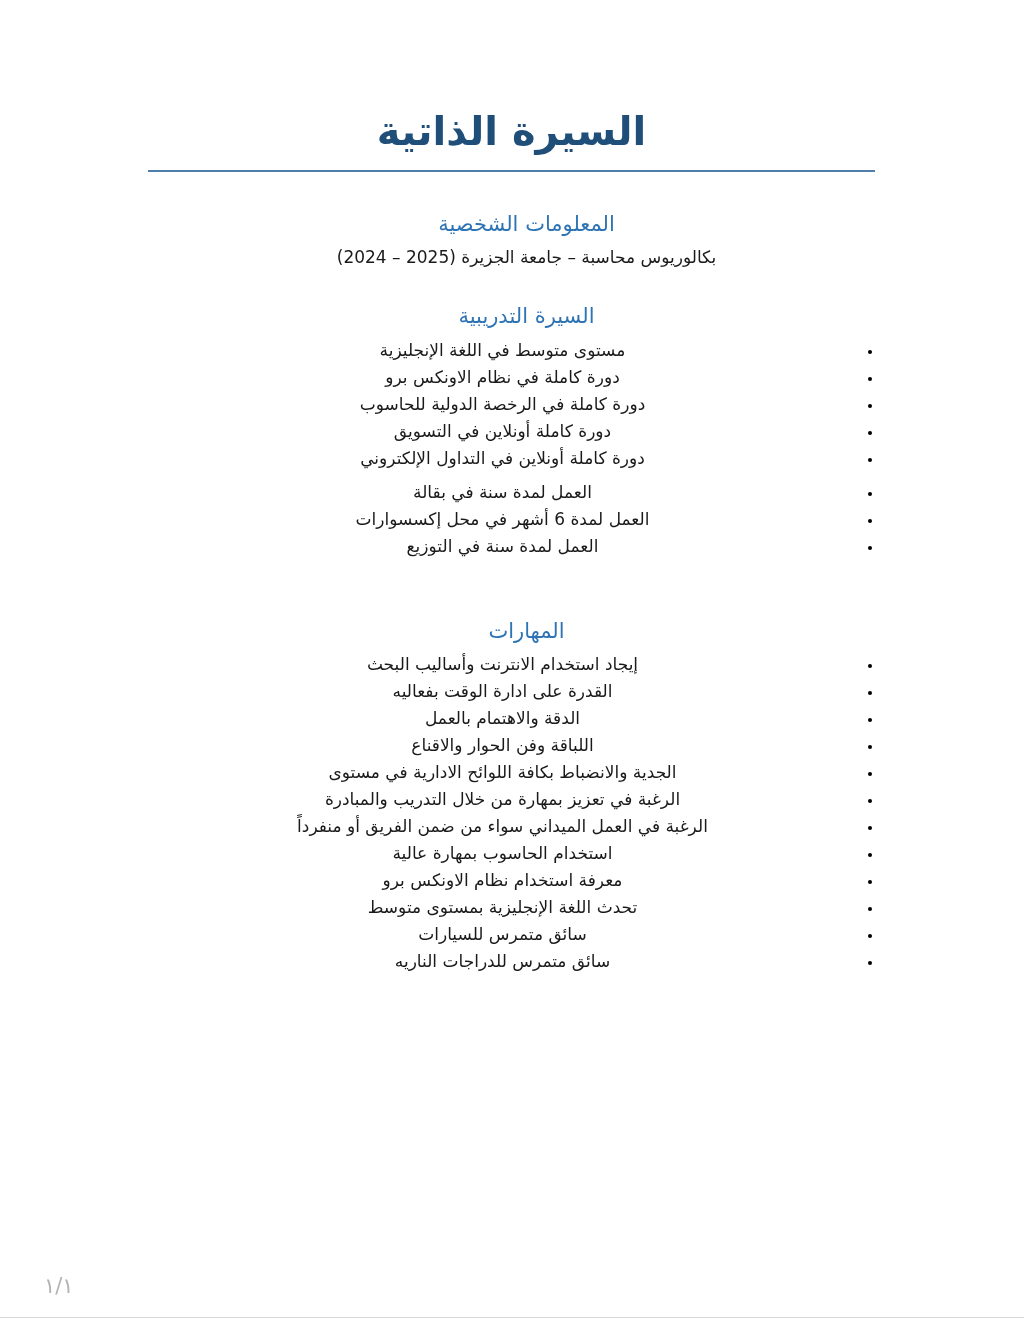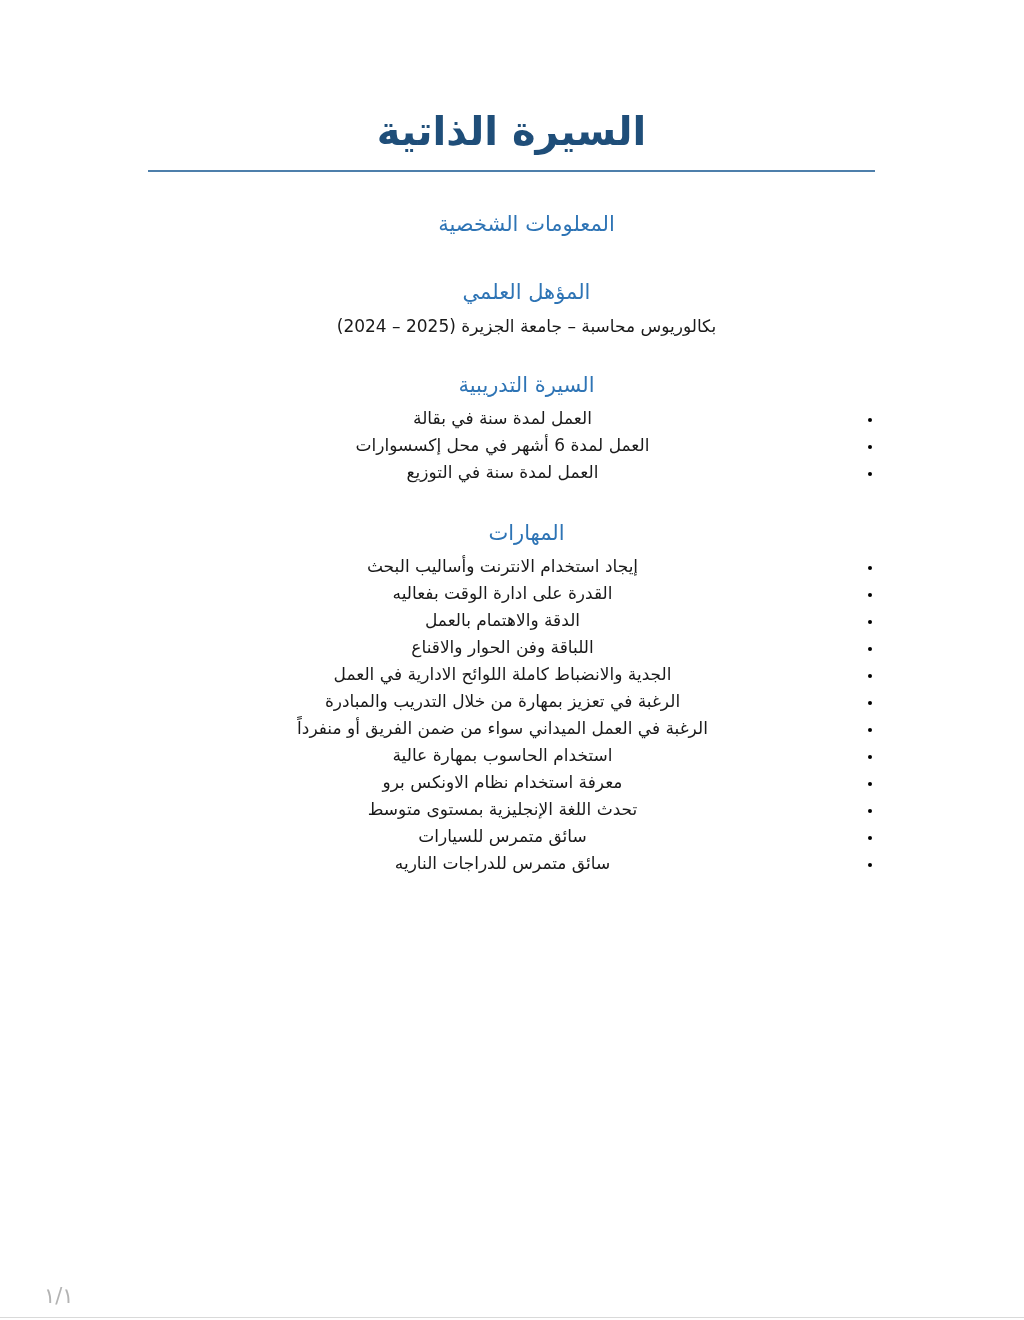--- a/index.html
+++ b/index.html
@@ -44,21 +44,21 @@
     font-size:21px;
     font-weight:normal;
     color:var(--color-heading);
     margin:0;
     line-height:1.25;
   }
   .sec-personal .section-heading{margin-top:39px;}
   .sec-qualification .section-heading{margin-top:42px;}
   .sec-training .section-heading{margin-top:34px;}
   .sec-experience .section-heading{margin-top:32px;}
-  .sec-skills .section-heading{margin-top:34px;}
+  .sec-skills .section-heading{margin-top:58px;}
   .body-line{
     font-size:17px;
     line-height:24px;
     margin:8px 0 0 0;
   }
   .spaced-line{
     margin-top:18px;
   }
   ul.bullet-list{
     list-style:disc;
@@ -69,21 +69,21 @@
     font-size:17px;
     line-height:27px;
   }
   ul.bullet-list li::marker{
     font-size:13px;
     color:#000;
   }
   .page-number{
     position:absolute;
     left:44px;
-    bottom:12px;
+    bottom:22px;
     font-size:21px;
     color:var(--color-footer);
   }
   .footer-rule{
     position:absolute;
     left:0;right:0;bottom:2px;
     border-top:1px solid var(--color-footer_rule);
   }
 </style>
 </head>
@@ -93,44 +93,50 @@
   <div class="content">
 
     <h1 class="doc-title">السيرة الذاتية</h1>
     <hr class="title-rule">
 
     <section class="sec-personal">
       <h2 class="section-heading">المعلومات الشخصية</h2>
     </section>
 
     <section class="sec-qualification">
-      <h2 class="section-heading">المؤهل العلمي</h2>
       <p class="body-line">بكالوريوس محاسبة – جامعة الجزيرة (2025 – 2024)</p>
     </section>
 
     <section class="sec-training">
       <h2 class="section-heading">السيرة التدريبية</h2>
+      <ul class="bullet-list">
+        <li>مستوى متوسط في اللغة الإنجليزية</li>
+        <li>دورة كاملة في نظام الاونكس برو</li>
+        <li>دورة كاملة في الرخصة الدولية للحاسوب</li>
+        <li>دورة كاملة أونلاين في التسويق</li>
+        <li>دورة كاملة أونلاين في التداول الإلكتروني</li>
+      </ul>
     </section>
 
     <section class="sec-experience">
       <ul class="bullet-list">
         <li>العمل لمدة سنة في بقالة</li>
         <li>العمل لمدة 6 أشهر في محل إكسسوارات</li>
         <li>العمل لمدة سنة في التوزيع</li>
       </ul>
     </section>
 
     <section class="sec-skills">
       <h2 class="section-heading">المهارات</h2>
       <ul class="bullet-list">
         <li>إيجاد استخدام الانترنت وأساليب البحث</li>
         <li>القدرة على ادارة الوقت بفعاليه</li>
         <li>الدقة والاهتمام بالعمل</li>
         <li>اللباقة وفن الحوار والاقناع</li>
-        <li>الجدية والانضباط كاملة اللوائح الادارية في العمل</li>
+        <li>الجدية والانضباط بكافة اللوائح الادارية في مستوى</li>
         <li>الرغبة في تعزيز بمهارة من خلال التدريب والمبادرة</li>
         <li>الرغبة في العمل الميداني سواء من ضمن الفريق أو منفرداً</li>
         <li>استخدام الحاسوب بمهارة عالية</li>
         <li>معرفة استخدام نظام الاونكس برو</li>
         <li>تحدث اللغة الإنجليزية بمستوى متوسط</li>
         <li>سائق متمرس للسيارات</li>
         <li>سائق متمرس للدراجات الناريه</li>
       </ul>
     </section>
 

